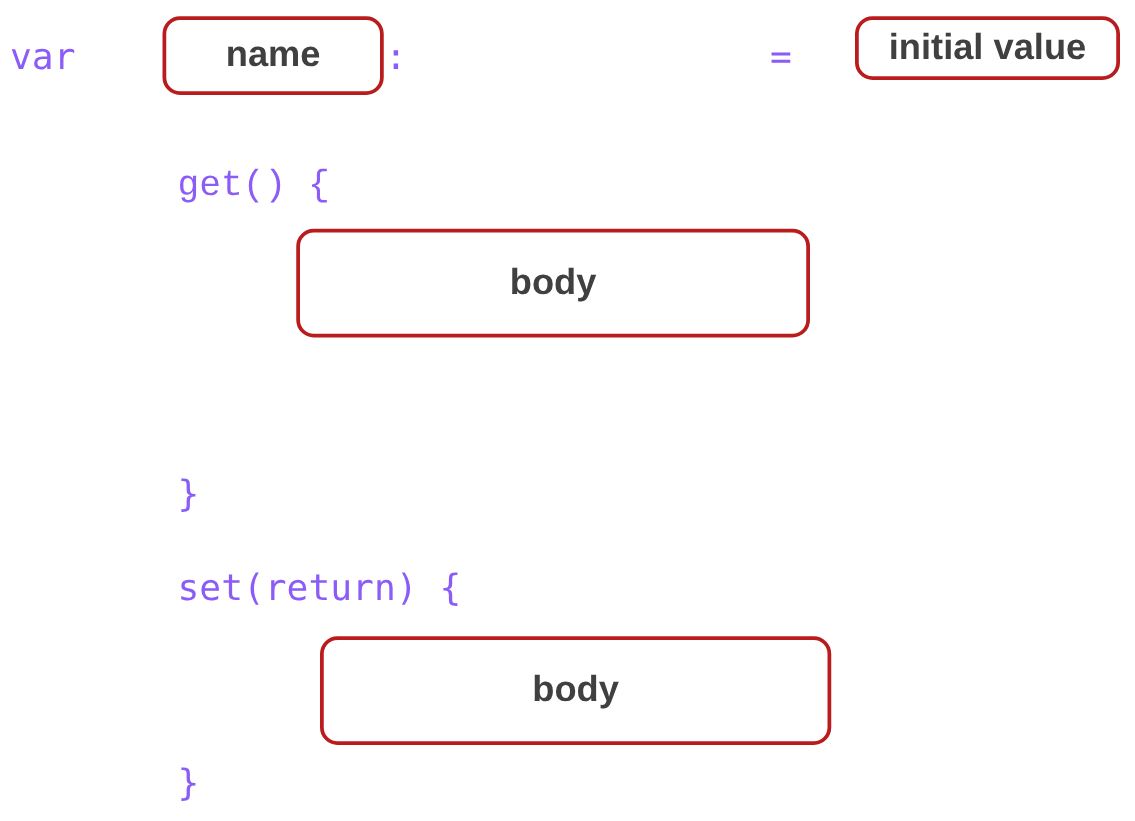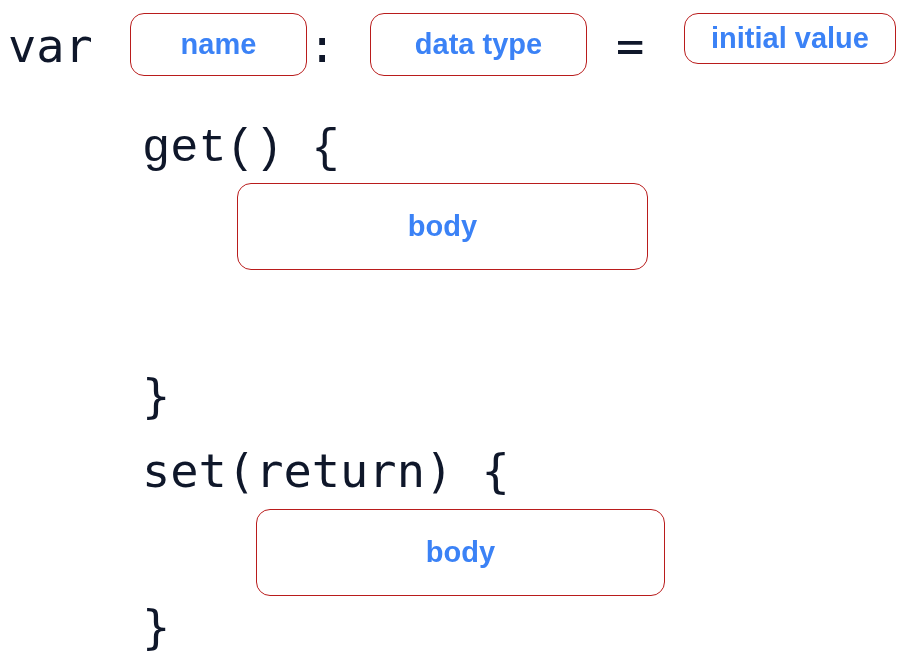--- a/index.html
+++ b/index.html
@@ -15,39 +15,39 @@
     background: #ffffff;
     overflow: hidden;
     font-family: "Liberation Sans", sans-serif;
   }
   .code {
     position: absolute;
     height: 54px;
     display: flex;
     align-items: center;
     font-family: "DejaVu Sans Mono", monospace;
-    font-size: 47px;
+    font-size: 29px;
     font-weight: 400;
-    color: #0f172a;
+    color: #8b5cf6;
     white-space: pre;
     letter-spacing: 0;
   }
   .slot-box {
     position: absolute;
     box-sizing: border-box;
     background: #ffffff;
-    border: 1px solid #b91c1c;
+    border: 3px solid #b91c1c;
     border-radius: 14px;
     display: flex;
     align-items: center;
     justify-content: center;
     font-family: "Liberation Sans", sans-serif;
     font-weight: 700;
     font-size: 29px;
-    color: #3b82f6;
+    color: #404040;
     white-space: pre;
   }
   
   .kw-var            { left: 8px;   top: 17px;  height: 56px; }
   .box-name          { left: 130px; top: 13px;  width: 177px; height: 63px; }
   .tok-colon         { left: 308px; top: 17px;  height: 56px; }
   .box-datatype      { left: 370px; top: 13px;  width: 217px; height: 63px; }
   .tok-equals        { left: 616px; top: 17px;  height: 56px; }
   .box-initialvalue  { left: 684px; top: 13px;  width: 212px; height: 51px; }
   
@@ -66,23 +66,20 @@
 <div class="canvas">
 
   <div class="code kw-var">var</div>
 
   <div class="slot-box box-name">
     <span>name</span>
   </div>
 
   <div class="code tok-colon">:</div>
 
-  <div class="slot-box box-datatype">
-    <span>data type</span>
-  </div>
 
   <div class="code tok-equals">=</div>
 
   <div class="slot-box box-initialvalue">
     <span>initial value</span>
   </div>
 
   <div class="code getter-open">get() {</div>
 
   <div class="slot-box box-getter-body">

